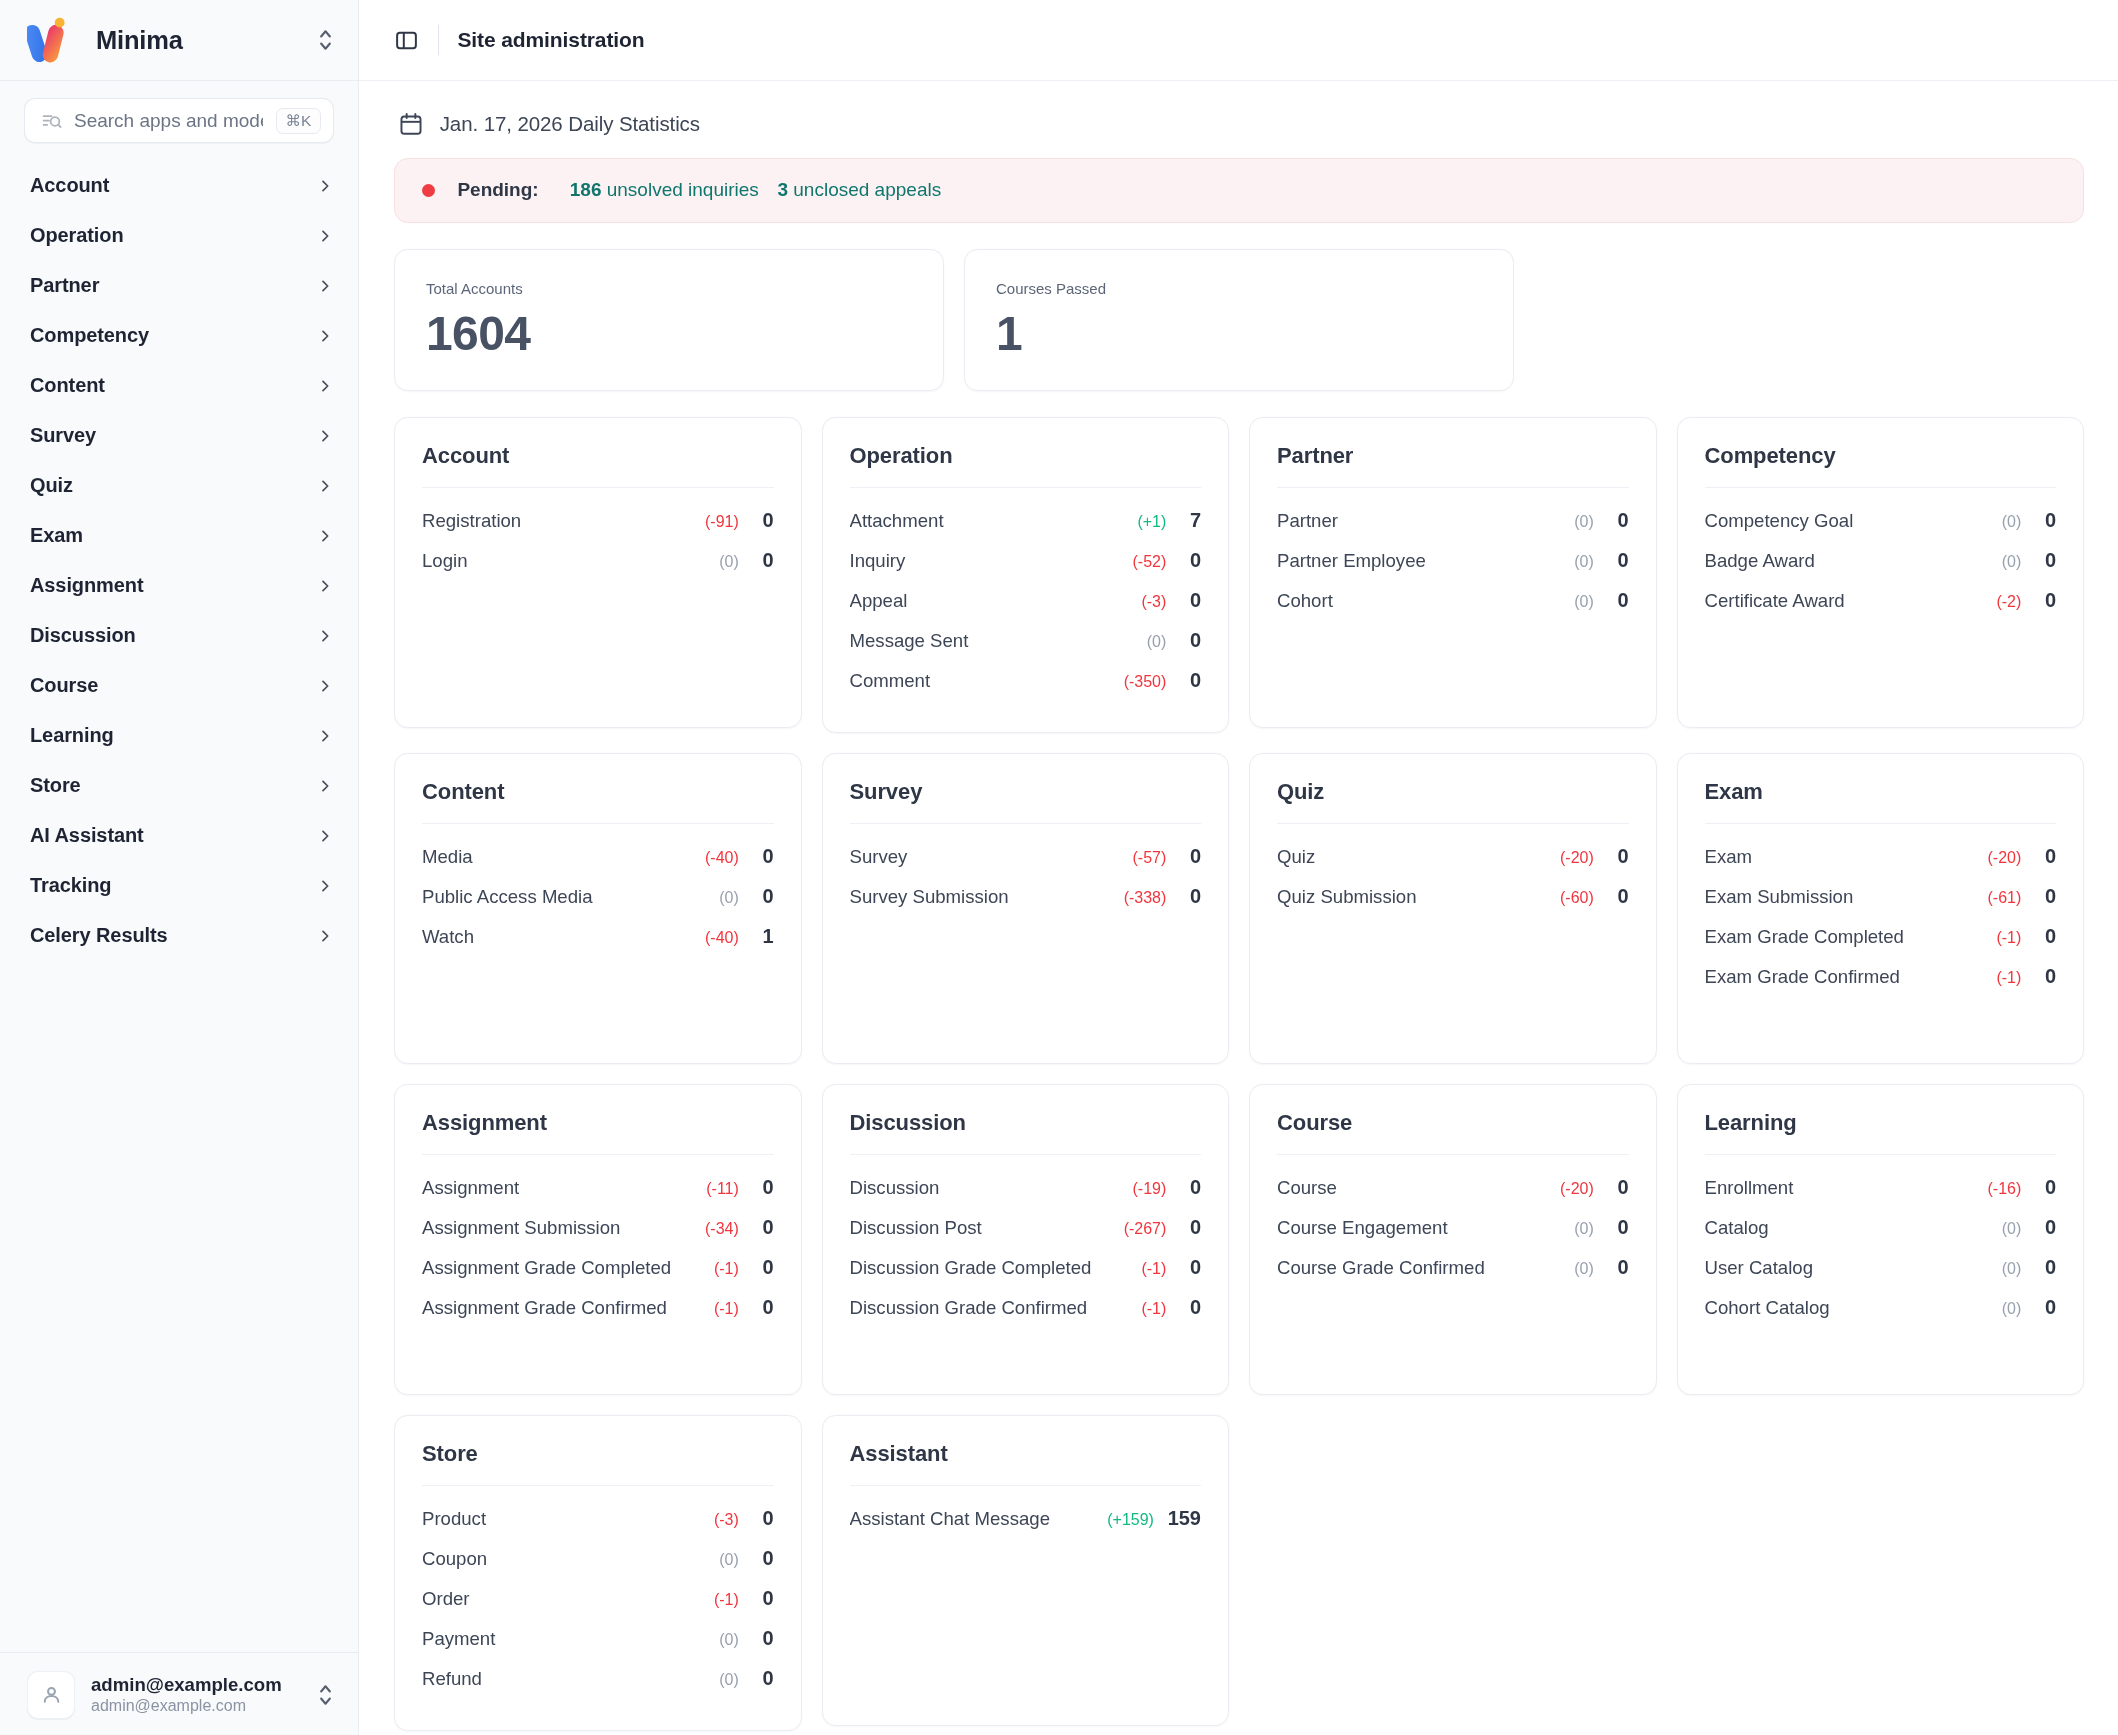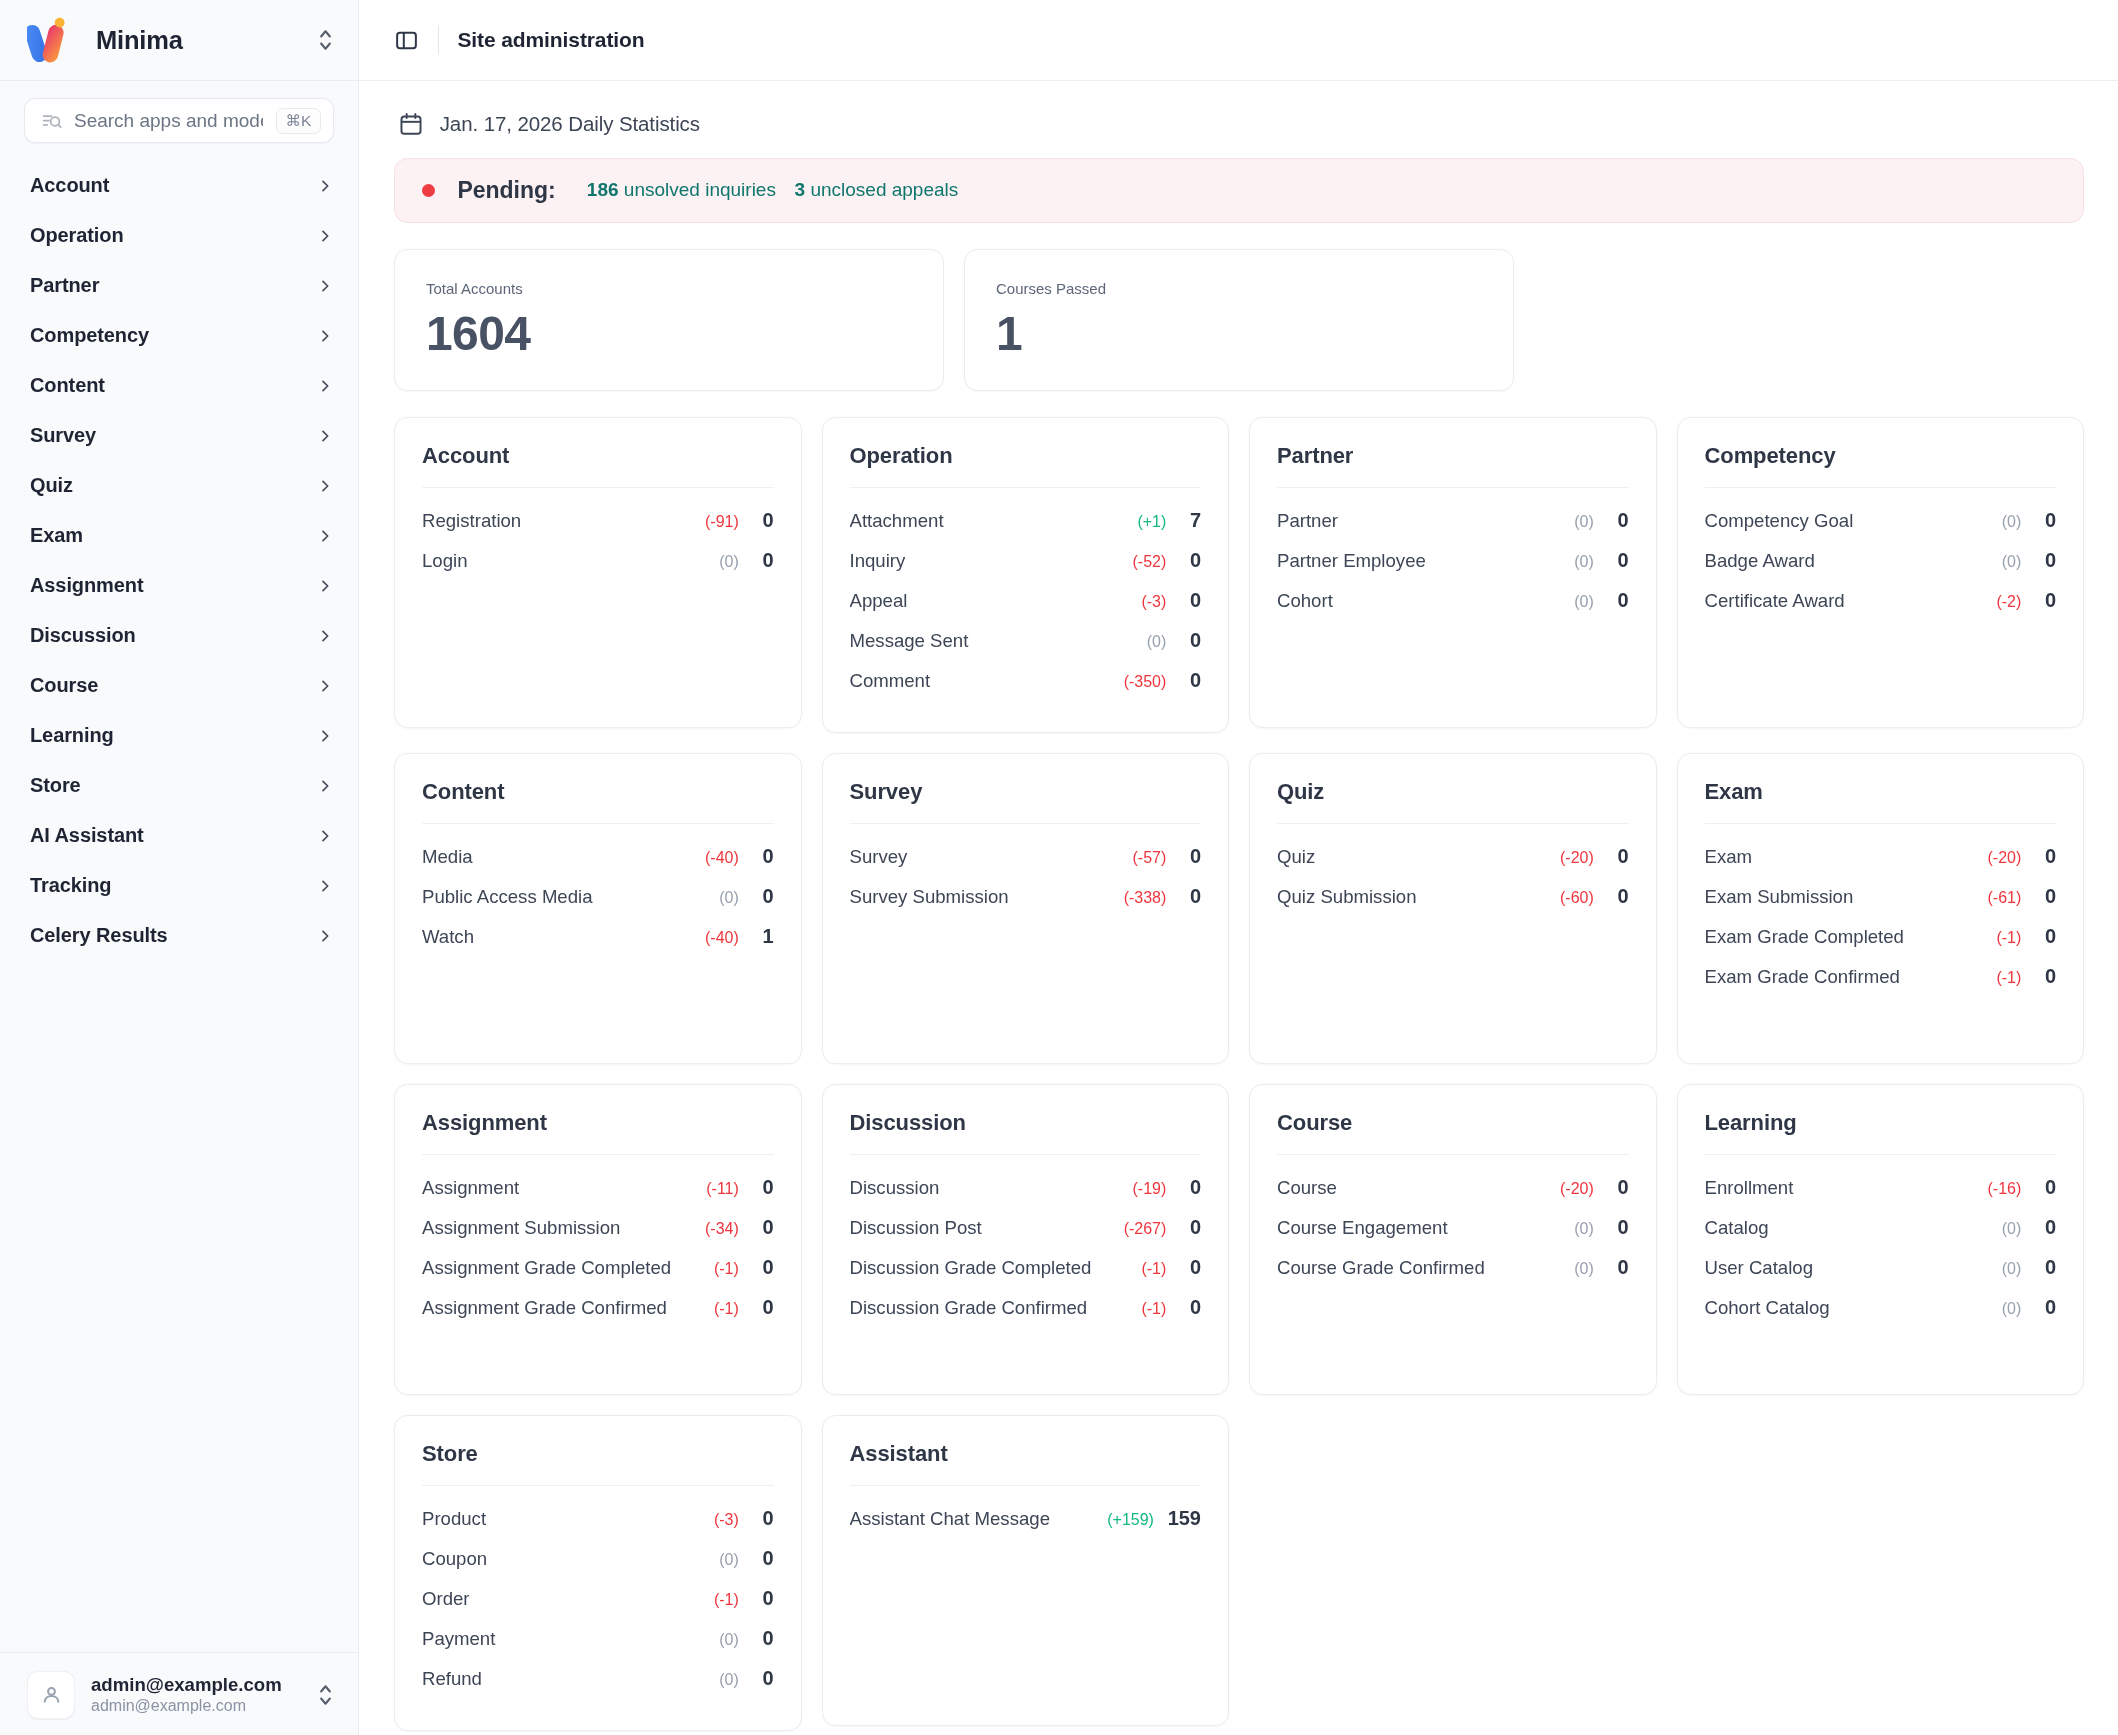--- a/index.html
+++ b/index.html
@@ -233,21 +233,21 @@
     gap: 22.4px;
     margin-bottom: 26px;
   }
   .alert-dot {
     width: 13px; height: 13px;
     border-radius: 50%;
     background: #ef3b42;
     flex: 0 0 13px;
   }
   .alert-title {
-    font-size: 23px;
+    font-size: 19px;
     font-weight: 700;
     color: #2f3747;
     margin-right: 8.7px;
   }
   .alert-item {
     font-size: 19px;
     color: #0f766e;
     margin-right: 18.6px;
   }
   .alert-item b { font-weight: 700; }

